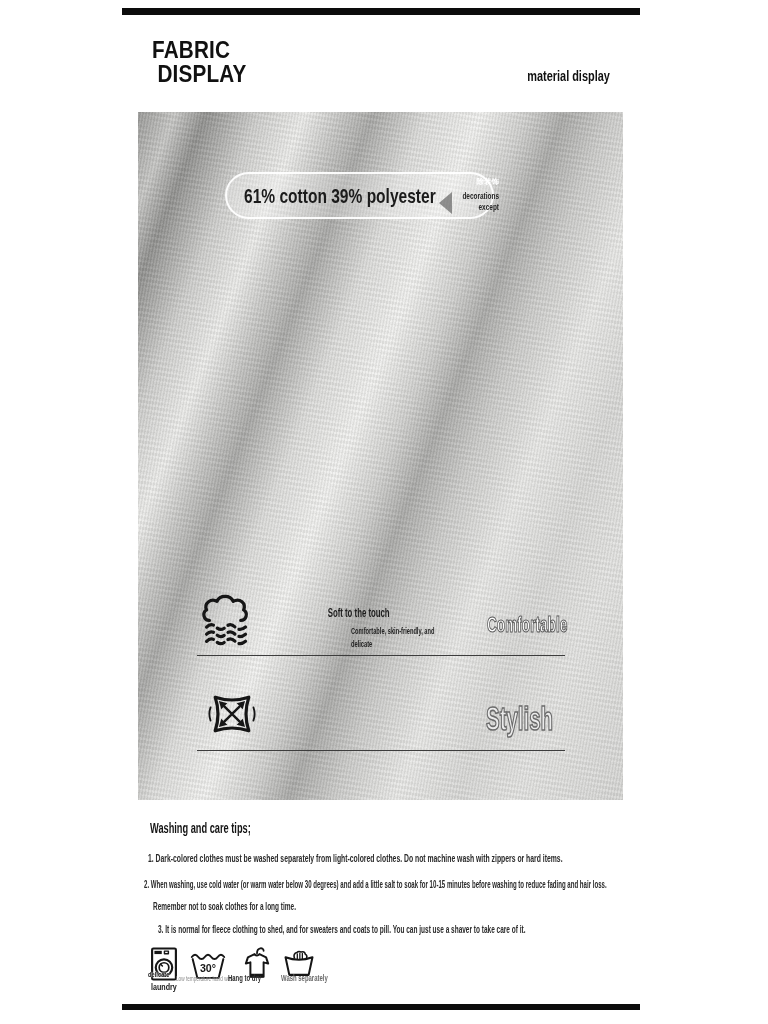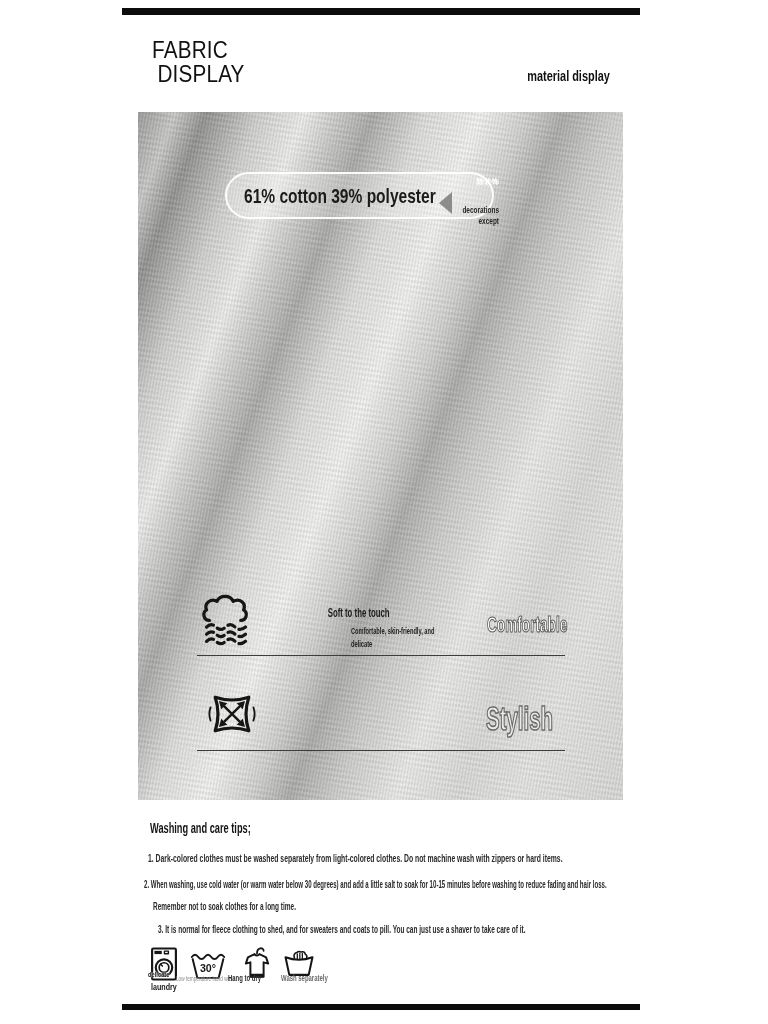--- a/index.html
+++ b/index.html
@@ -4,21 +4,21 @@
 <style>
   * { margin:0; padding:0; box-sizing:border-box; }
   body { background:#ffffff; font-family:"Liberation Sans", sans-serif; }
   .page { position:relative; width:768px; height:1024px; background:#ffffff; overflow:hidden; }
 
   .bar { position:absolute; left:122px; width:518px; height:7px; background:#0c0c0c; }
   .bar.top { top:8px; }
   .bar.bottom { top:1004px; height:6px; }
 
   .title { position:absolute; left:152px; top:38px; font-size:23px; line-height:24px;
-           font-weight:400; color:#111; letter-spacing:.2px; }
+           font-weight:700; color:#111; letter-spacing:.2px; }
   .title .ln { display:block; transform:scaleX(.9); transform-origin:left top; white-space:nowrap; }
   .title .ln2 { padding-left:6px; }
   .subtitle { position:absolute; right:158px; top:68px; font-size:14px; font-weight:700; color:#111;
               transform:scaleX(.78); transform-origin:right top; white-space:nowrap; }
 
   
   .fabric {
     position:absolute; left:138px; top:112px; width:485px; height:688px;
     background-color:#d4d4d2;
     background-image:
@@ -33,21 +33,21 @@
   
   .pill { position:absolute; left:87px; top:60px; width:269px; height:47px;
           border:2px solid rgba(255,255,255,.92); border-radius:25px;
           background:rgba(250,250,250,.26); display:flex; align-items:center; }
   .pill .comp { margin-left:17px; font-size:21px; font-weight:700; color:#1b1b1b;
                 transform:scaleX(.74); transform-origin:left center; white-space:nowrap; }
   .tri { position:absolute; left:301px; top:80px; width:0; height:0;
          border-top:11px solid transparent; border-bottom:11px solid transparent;
          border-right:13px solid rgba(82,82,82,.62); }
   .note { position:absolute; right:124px; top:64px; width:70px; text-align:right; line-height:11px; }
-  .note .cn { font-size:7.5px; color:#ffffff; font-weight:700; display:block; margin-bottom:17px; }
+  .note .cn { font-size:7.5px; color:#ffffff; font-weight:700; display:block; margin-bottom:3px; }
   .note .en { font-size:9.5px; font-weight:700; color:#262626; display:block;
               transform:scaleX(.68); transform-origin:right center; white-space:nowrap; }
 
   
   .f-icon { position:absolute; }
   .f-icon svg { display:block; }
   .f-txt { position:absolute; color:#1c1c1c; }
   .f-title { display:inline-block; font-size:12px; font-weight:700; transform:scaleX(.65);
              transform-origin:center; white-space:nowrap; }
   .f-desc { display:block; font-size:9.5px; font-weight:700; line-height:13px; color:#222;

